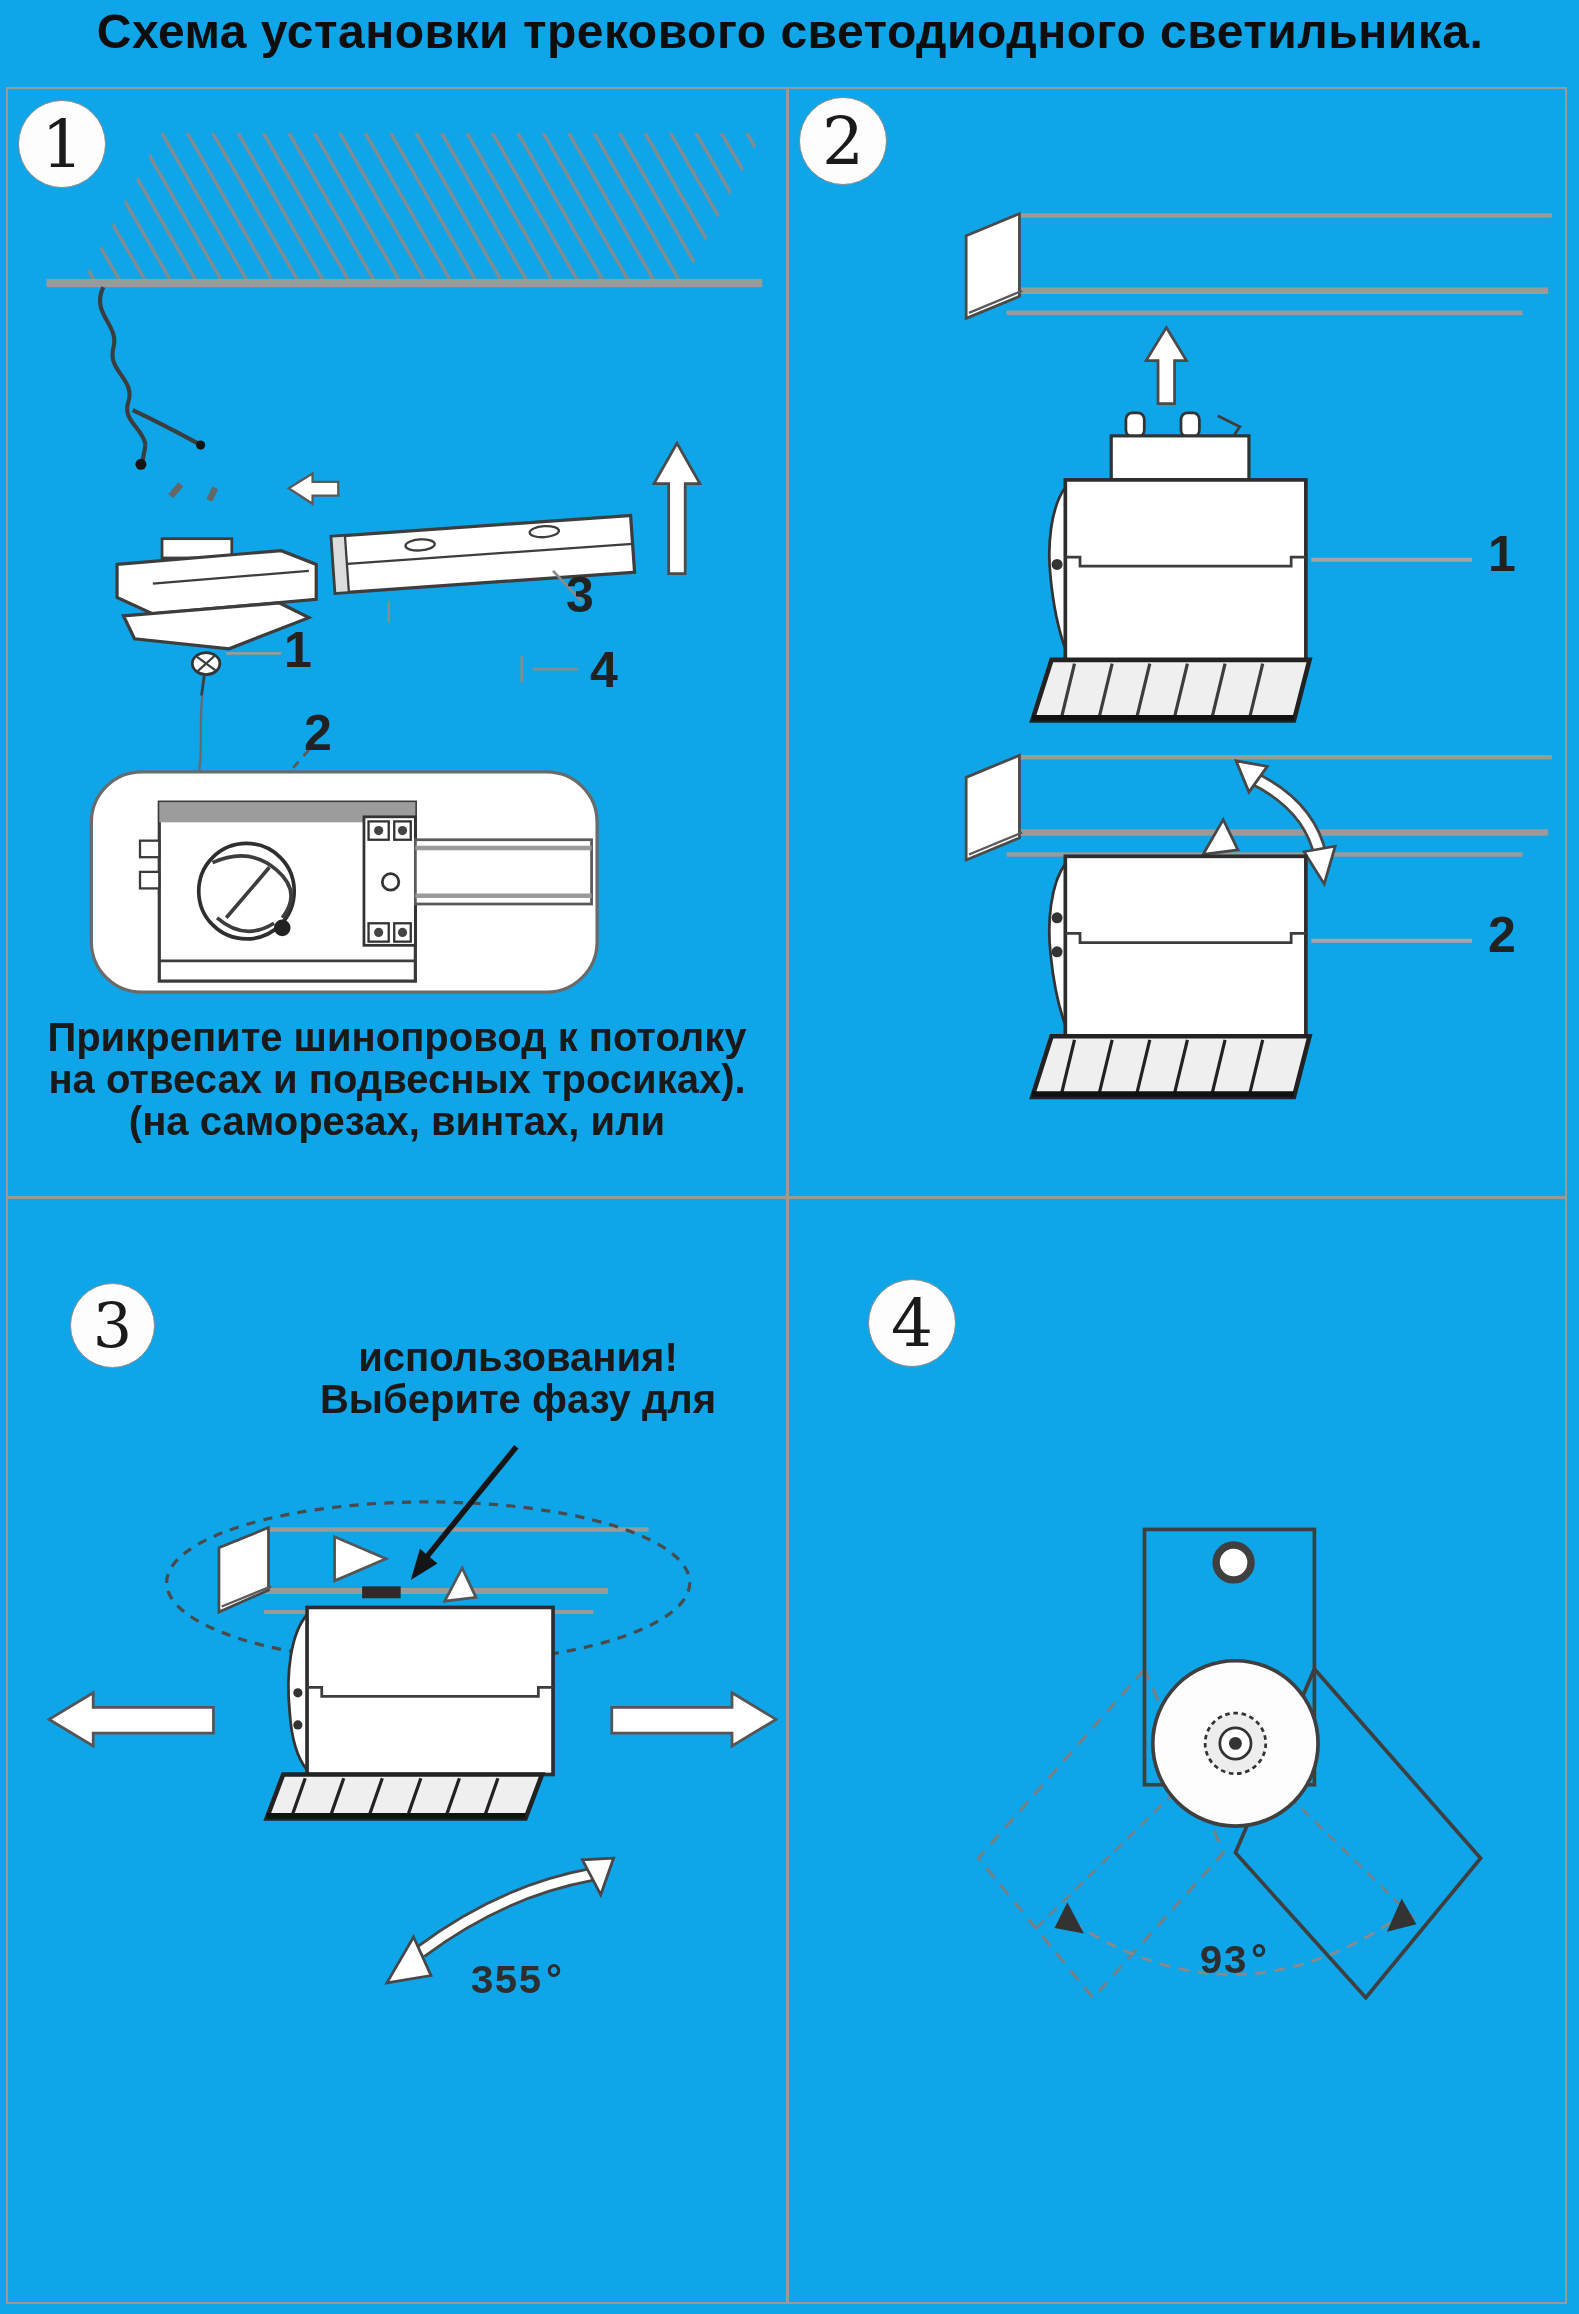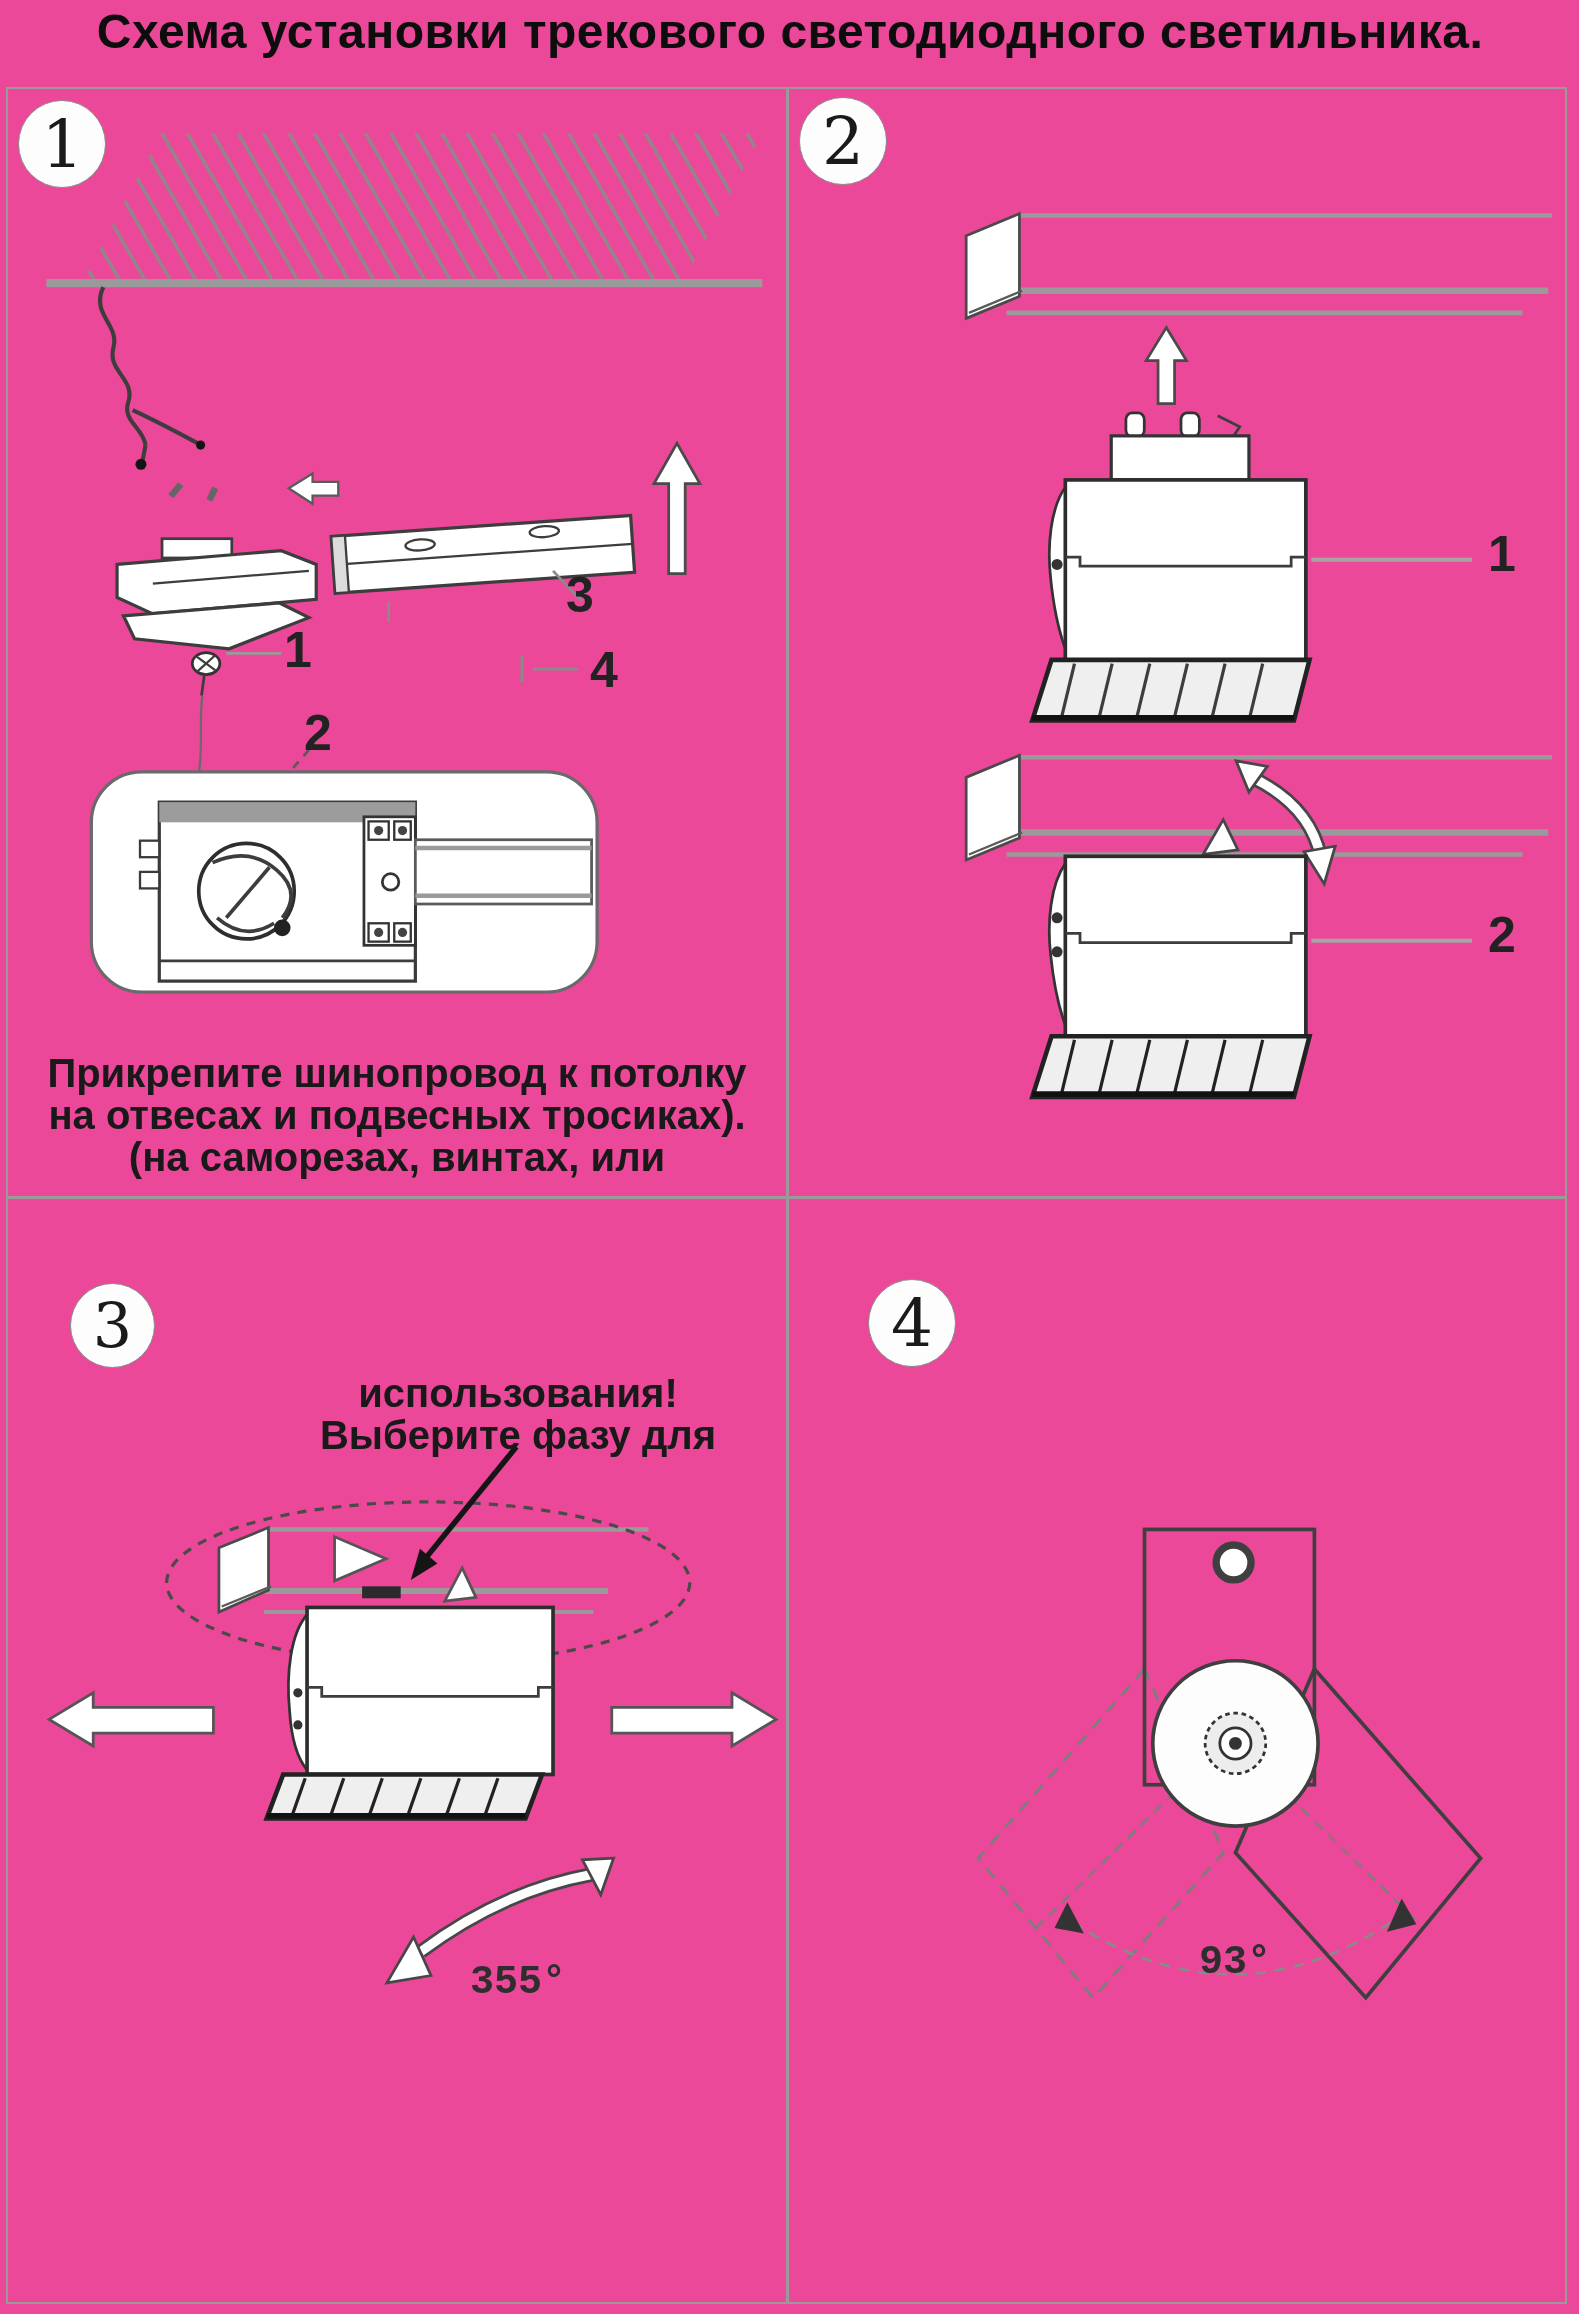--- a/index.html
+++ b/index.html
@@ -1,17 +1,17 @@
 <!DOCTYPE html>
 <html style="font-size:14.7px"><head>
 <meta charset="utf-8">
 <style>
   html,body{margin:0;padding:0;background:#e8e8e8;}
   .page{
-    position:relative;width:1580px;height:2314px;background:#ec4899;
+    position:relative;width:1580px;height:2314px;background:#0ea5e9;
     font-family:"Liberation Sans",sans-serif;overflow:hidden;
   }
   .title{
     position:absolute;left:0;top:3.7px;width:100%;text-align:center;
     font-size:48px;font-weight:bold;color:#0d0d0d;letter-spacing:0.5px;
   }
   .frame{position:absolute;left:5.5px;top:87px;width:1561px;height:2217px;border:2.8px solid #9a9a9a;box-sizing:border-box;}
   .vdiv{position:absolute;left:786px;top:87px;width:2.8px;height:2217px;background:#9a9a9a;}
   .hdiv{position:absolute;left:5.5px;top:1196px;width:1561px;height:2.8px;background:#9a9a9a;}
   .panel-num{
@@ -20,21 +20,21 @@
     font-family:"DejaVu Serif",serif;color:#1a1a1a;background:#fdfdfd;
   }
   .pn-large{width:86px;height:86px;font-size:66px;}
   .pn-small{width:83px;height:83px;font-size:62px;}
   .lbl{
     position:absolute;transform:translate(-50%,-50%);
     font-size:50px;font-weight:bold;color:#222;
   }
   .cap{
     position:absolute;text-align:center;font-weight:bold;color:#191919;
-    font-size:40px;line-height:42px;margin-top:36px;
+    font-size:40px;line-height:42px;
   }
   .angle{
     position:absolute;transform:translate(-50%,-50%);
     font-size:40px;font-weight:bold;color:#2e2e2e;font-family:Liberation Mono, monospace;
   }
   svg{position:absolute;}
   .ln{stroke:#3d3d3d;fill:none;}
 </style>
 </head>
 <body>

